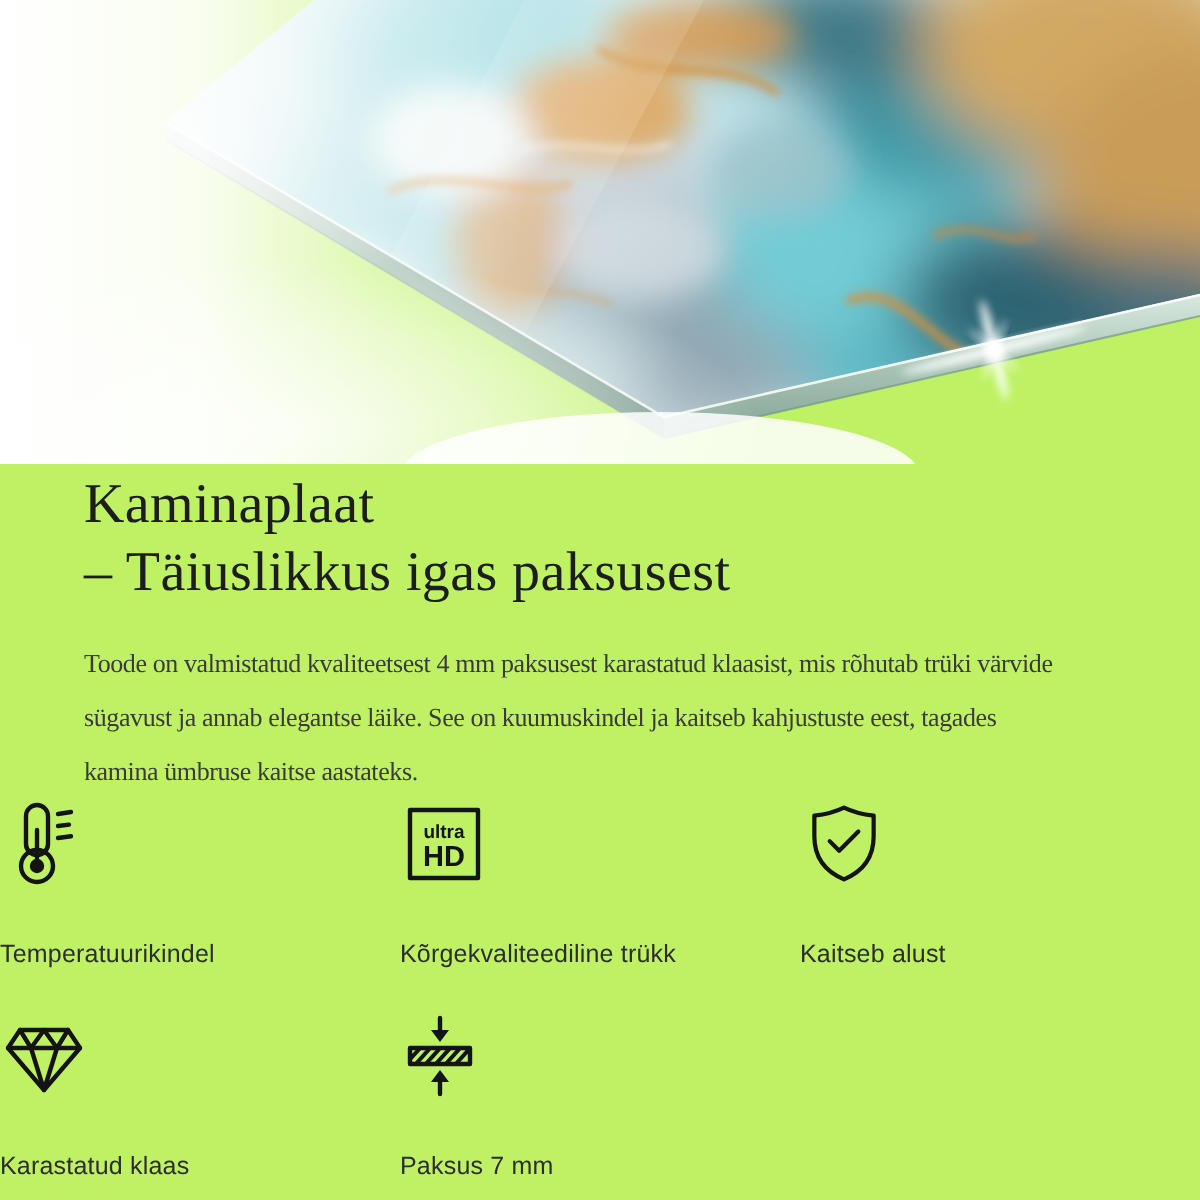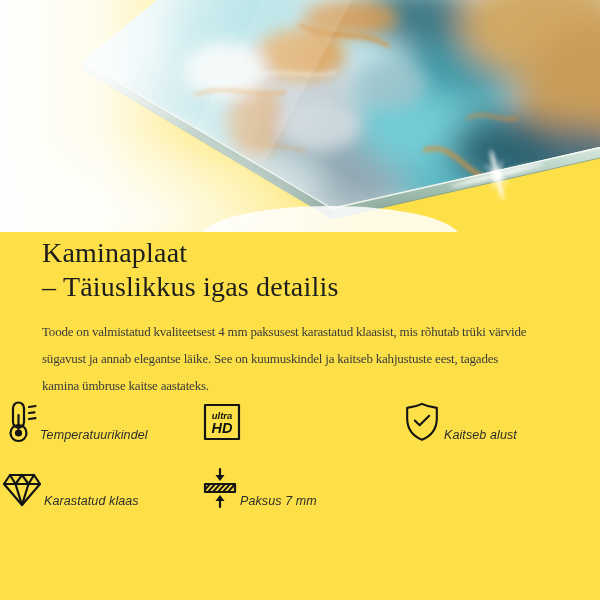--- a/index.html
+++ b/index.html
@@ -1,37 +1,37 @@
 <!DOCTYPE html>
 <html><head>
 <meta charset="utf-8">
 <style>
   html,body{margin:0;padding:0;background:#ffffff;}
   .canvas{
-    position:relative;width:600px;height:600px;background:#fde047;
+    position:relative;width:600px;height:600px;background:#bef264;
     overflow:hidden;font-family:"Liberation Sans",sans-serif;
   }
   
   .hero{position:absolute;top:0;left:0;width:600px;height:232px;}
   .hero svg{display:block;}
   
   .content{position:absolute;left:42px;top:232px;width:540px;}
   .title{
     margin:4px 0 0 0;font-family:"Liberation Serif",serif;font-weight:400;
     font-size:28px;line-height:34px;color:#1d1d1d;letter-spacing:.2px;
   }
   .title .line{display:block;}
   .desc{margin-top:14px;font-size:13px;line-height:27px;color:#3b3b3b;letter-spacing:-.2px;}
   .desc .desc-line{white-space:nowrap;font-family:Liberation Serif, serif;}
   
   .features{
     position:absolute;left:0;top:400px;width:600px;
     display:grid;grid-template-columns:repeat(3,1fr);row-gap:22px;
   }
-  .feature{display:flex;flex-direction:row;align-items:center;font-style:italic;}
+  .feature{display:flex;flex-direction:column;align-items:flex-start;}
   .icon-box{height:44px;display:flex;align-items:flex-end;justify-content:center;}
   .feature .label{margin-top:26px;font-size:12.5px;color:#2d2d2d;letter-spacing:.1px;}
   .ico{stroke:#141414;fill:none;stroke-width:2.2;stroke-linecap:round;stroke-linejoin:round;}
   .ico-fill{fill:#141414;stroke:none;}
   .ico-text{fill:#141414;font-family:"Liberation Sans",sans-serif;font-weight:bold;}
 </style>
 </head>
 <body>
 
 <div class="canvas">
@@ -133,21 +133,21 @@
         <ellipse cx="497" cy="175" rx="16" ry="1.4" fill="#ffffff" transform="rotate(40 497 175)" filter="url(#b2)" opacity="0.8"></ellipse>
         <ellipse cx="497" cy="175" rx="16" ry="1.4" fill="#ffffff" transform="rotate(-70 497 175)" filter="url(#b2)" opacity="0.8"></ellipse>
         <circle cx="497" cy="175" r="4.5" fill="#ffffff" filter="url(#b2)"></circle>
       </g>
     </svg>
   </div>
 
   <div class="content">
     <h1 class="title">
       <span class="line">Kaminaplaat</span>
-      <span class="line">– Täiuslikkus igas detailis</span>
+      <span class="line">– Täiuslikkus igas paksusest</span>
     </h1>
     <div class="desc">
       <div class="desc-line">Toode on valmistatud kvaliteetsest 4 mm paksusest karastatud klaasist, mis rõhutab trüki värvide</div>
       <div class="desc-line">sügavust ja annab elegantse läike. See on kuumuskindel ja kaitseb kahjustuste eest, tagades</div>
       <div class="desc-line">kamina ümbruse kaitse aastateks.</div>
     </div>
   </div>
 
   <div class="features">
 
@@ -167,20 +167,21 @@
     </div>
 
     <div class="feature">
       <div class="icon-box">
         <svg width="44" height="44" viewBox="0 0 44 44">
           <rect class="ico" x="5" y="5" width="34" height="34" stroke-width="2.6"></rect>
           <text class="ico-text" x="22" y="19" font-size="9.5" text-anchor="middle">ultra</text>
           <text class="ico-text" x="22" y="33" font-size="14.5" text-anchor="middle">HD</text>
         </svg>
       </div>
+      <div class="label">Kõrgekvaliteediline trükk</div>
     </div>
 
     <div class="feature">
       <div class="icon-box">
         <svg width="44" height="44" viewBox="0 0 44 46">
           <path class="ico" stroke-width="2.4" d="M22,4 C17.5,6.2 12,7.6 6.5,8.2 L6.5,19 C6.5,30.5 12.6,37.6 22,41.5 C31.4,37.6 37.5,30.5 37.5,19 L37.5,8.2 C32,7.6 26.5,6.2 22,4 Z"></path>
           <polyline class="ico" stroke-width="2.6" points="14.5,21.5 19.5,26.5 29.5,16.5"></polyline>
         </svg>
       </div>
       <div class="label">Kaitseb alust</div>

